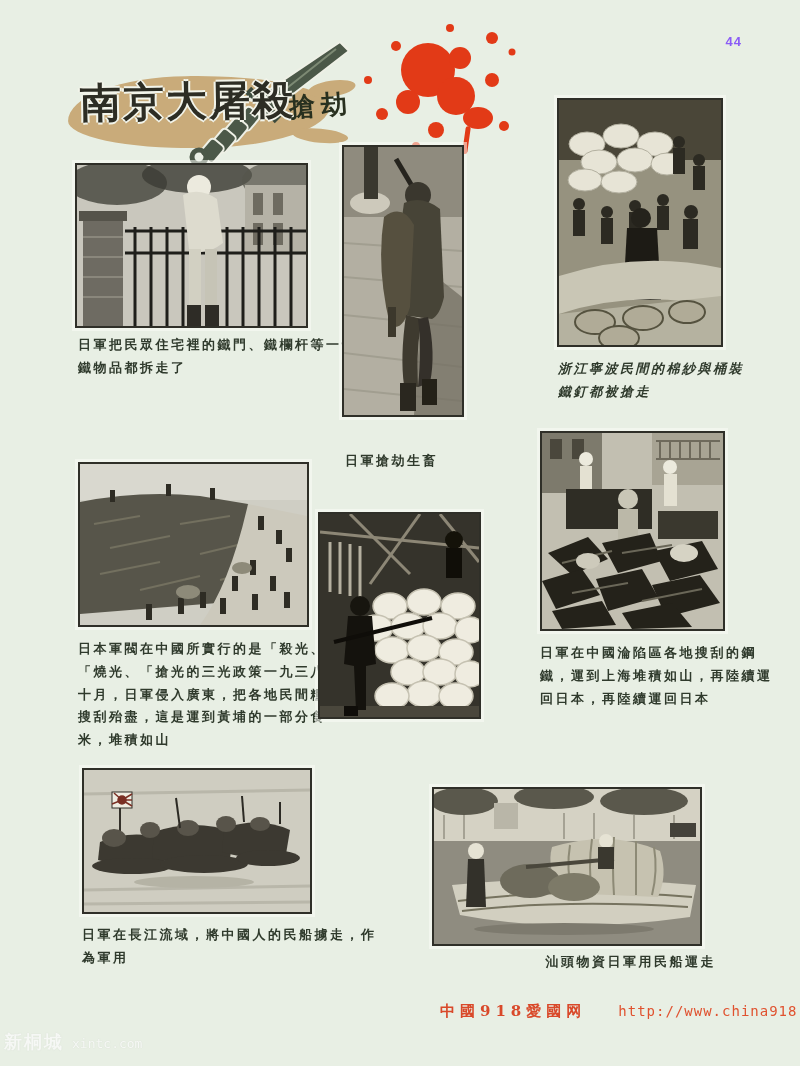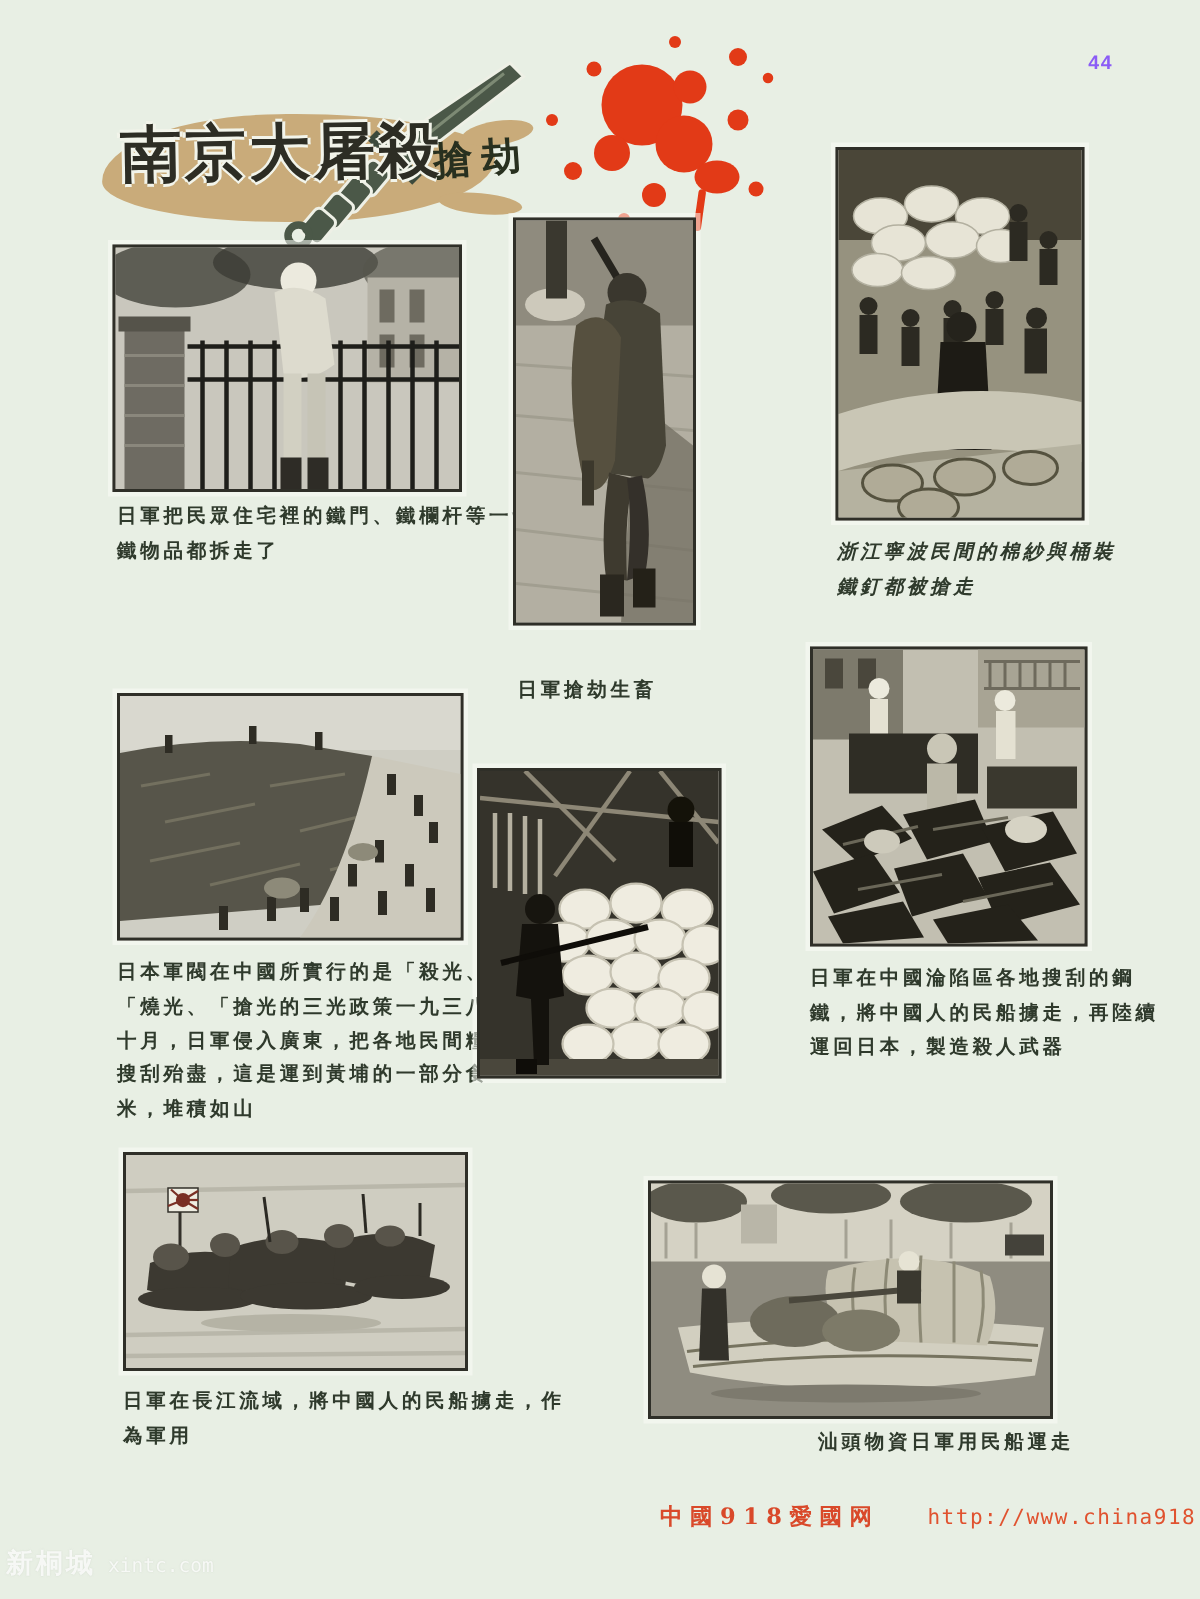--- a/index.html
+++ b/index.html
@@ -350,21 +350,21 @@
       <g fill="#5552446" stroke="#6a6758" stroke-width="2" fill-opacity="0">
         <line x1="20" y1="130" x2="70" y2="118"></line>
           <line x1="80" y1="120" x2="130" y2="112"></line>
         <line x1="30" y1="160" x2="86" y2="150"></line>
           <line x1="100" y1="168" x2="160" y2="156"></line>
       </g>
       <ellipse cx="142" cy="120" rx="14" ry="9" fill="#d6d3c4"></ellipse>
       <ellipse cx="46" cy="128" rx="12" ry="8" fill="#cdcabb"></ellipse>
     </svg>
   </figure>
-  <figcaption class="caption" style="left:540px;top:642px;width:242px;">日軍在中國淪陷區各地搜刮的鋼鐵，將中國人的民船擄走，再陸續運回日本，製造殺人武器</figcaption>
+  <figcaption class="caption" style="left:540px;top:642px;width:242px;">日軍在中國淪陷區各地搜刮的鋼鐵，運到上海堆積如山，再陸續運回日本，再陸續運回日本</figcaption>
 
   <figure class="photo" style="left:82px;top:768px;margin:0;">
     <svg width="226" height="142" viewBox="0 0 226 142">
       <rect width="226" height="142" fill="#cfcdc1"></rect>
       <g stroke="#b9b7aa" stroke-width="3">
         <line x1="0" y1="24" x2="226" y2="20"></line>
           <line x1="0" y1="120" x2="226" y2="116"></line>
           <line x1="0" y1="134" x2="226" y2="132"></line>
       </g>
       <line x1="36" y1="64" x2="36" y2="30" stroke="#33302a" stroke-width="2"></line>

